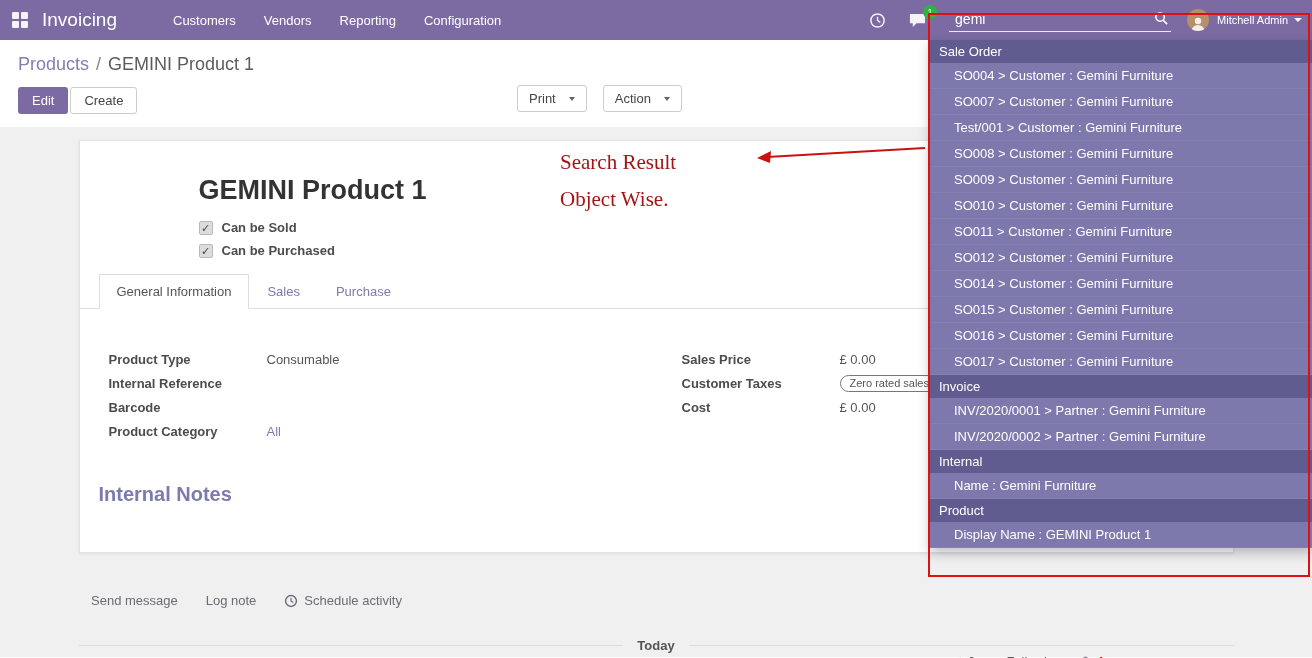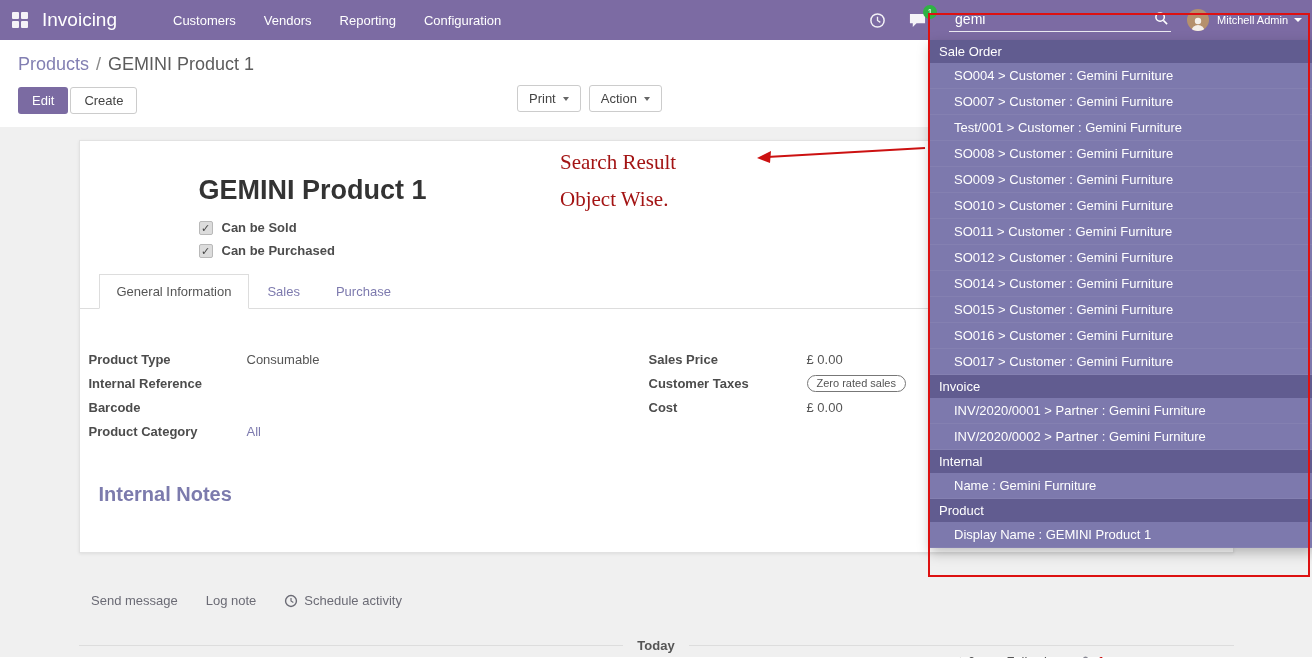--- a/index.html
+++ b/index.html
@@ -27,35 +27,35 @@
   .control-panel { padding:14px 0 12px 18px; background:#fff; }
   .breadcrumb { font-size:18px; margin-bottom:10px; }
   .bc-link { color:#827fb2; cursor:pointer; }
   .bc-sep { color:#888; margin:0 7px; }
   .bc-current { color:#5c5c5c; }
   .btn-row { display:flex; position:relative; height:30px; align-items:center; }
   .btn { font-size:13px; padding:5px 13px; border-radius:3px; border:1px solid transparent; cursor:pointer; font-family:inherit; }
   .btn-primary { background:#7b6ba2; color:#fff; }
   .btn-default { background:#fff; border-color:#ccc; color:#444; margin-left:2px; }
   .center-btns { position:absolute; left:499px; top:0; display:flex; }
-  .btn-dd { background:#fff; border:1px solid #ccc; color:#444; padding:5px 11px; font-size:13px; border-radius:3px; margin-right:8px; display:flex; align-items:center; gap:7px; cursor:pointer; }
+  .btn-dd { background:#fff; border:1px solid #ccc; color:#444; padding:5px 11px; font-size:13px; border-radius:3px; margin-right:16px; display:flex; align-items:center; gap:13px; cursor:pointer; }
   .dd-caret { width:0; height:0; border-left:3.5px solid transparent; border-right:3.5px solid transparent; border-top:4px solid #666; }
 
   
   .content { background:#f0f0f0; height:530px; padding-top:13px; position:relative; }
   .card { width:1155px; margin:0 auto; background:#fff; border:1px solid #e2e2e2; box-shadow:0 1px 3px rgba(0,0,0,.08); padding-bottom:46px; }
   .sheet-head { padding:34px 0 0 119px; }
   .form-title { font-size:27px; font-weight:bold; color:#333; margin-bottom:14px; }
   .cb-row { display:flex; align-items:center; gap:9px; margin-bottom:8px; }
   .cb-box { width:14px; height:14px; background:#dcdcdc; border:1px solid #b9b9b9; border-radius:2px; color:#444; font-size:11px; line-height:12px; text-align:center; cursor:pointer; }
   .cb-label { font-size:13px; font-weight:bold; color:#4c4c4c; }
   .tabs { display:flex; margin-top:16px; padding-left:19px; border-bottom:1px solid #ddd; }
   .tab { font-size:13px; padding:9px 17px; color:#7d7aae; cursor:pointer; border:1px solid transparent; border-bottom:0; margin-bottom:-1px; background:transparent; }
   .tab.active { background:#fff; border-color:#ddd; color:#555; border-bottom:1px solid #fff; }
-  .fields { display:flex; padding:42px 0 0 9px; }
+  .fields { display:flex; padding:42px 0 0 29px;gap:13px; }
   .fcol-left { width:560px; }
   .frow { display:flex; margin-bottom:7px; min-height:17px; align-items:center; }
   .flabel { width:158px; font-size:13px; font-weight:bold; color:#4c4c4c; }
   .fvalue { font-size:13px; color:#555; }
   .fvalue.link { color:#7d7aae; cursor:pointer; }
   .pill { border:1px solid #777; border-radius:10px; padding:0 9px; font-size:11px; color:#555; display:inline-block; line-height:15px; }
   .notes-heading { margin:36px 0 0 19px; font-size:20px; font-weight:bold; color:#7c7bad; }
 
   
   .chatter { padding-left:91px; padding-top:40px; display:flex; gap:28px; align-items:center; font-size:13px; color:#6b6b75; position:relative; z-index:2; }

